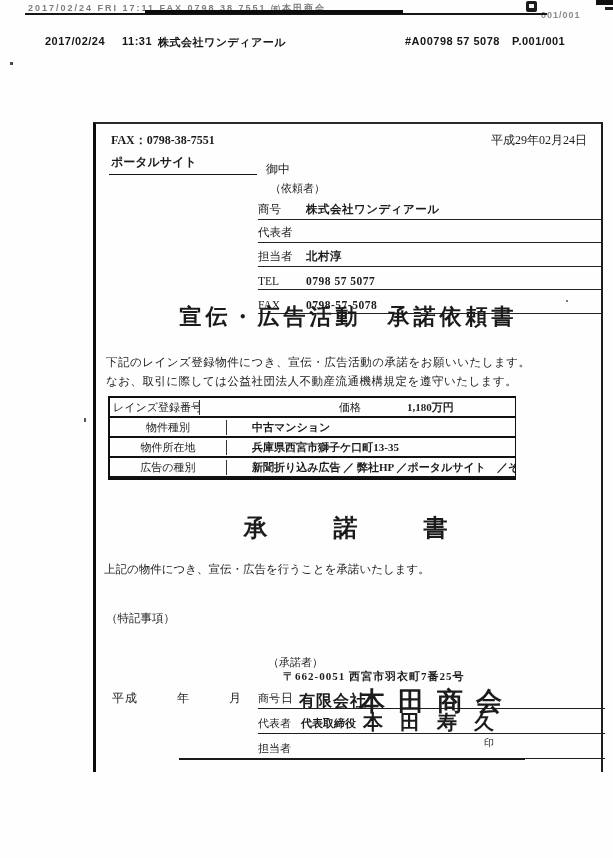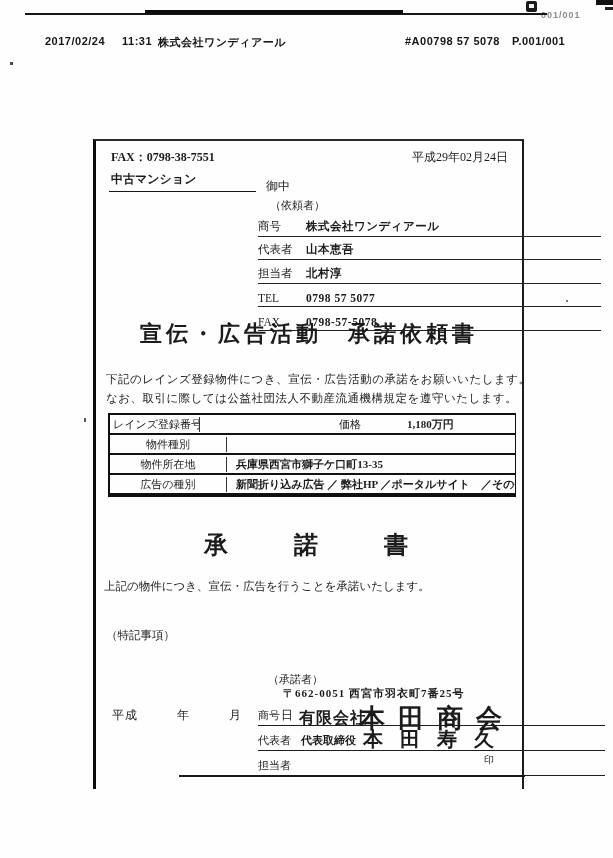--- a/index.html
+++ b/index.html
@@ -28,24 +28,24 @@
   .mh-date { left:45px; }
   .mh-time { left:122px; }
   .mh-sender { left:158px; letter-spacing:0; }
   .mh-id { left:405px; }
   .mh-page { left:512px; }
   .speck-a { position:absolute; left:10px; top:62px; width:3px; height:3px; background:#4a4a4a; }
   .speck-b { position:absolute; left:84px; top:418px; width:2px; height:4px; background:#555; }
   .speck-c { position:absolute; left:566px; top:300px; width:2px; height:2px; background:#777; }
 
   
-  .doc-box { position:absolute; left:93px; top:122px; width:431px; height:650px;
+  .doc-box { position:absolute; left:93px; top:122px; width:510px; height:650px;
              border-left:3px solid #0c0c0c; border-right:2px solid #1c1c1c;
              border-top:2px solid #2a2a2a; background:transparent;
-             font-family:"Liberation Serif", serif;margin-top:17px; }
+             font-family:"Liberation Serif", serif; }
   .doc-box .abs { position:absolute; white-space:nowrap; }
 
   .fax-to   { left:15px; top:8px;  font-size:12px; font-weight:bold; }
   .doc-date { right:14px; top:8px; font-size:12px; }
   .recipient { left:13px; top:30px; font-size:12px; font-weight:bold;
                border-bottom:1.5px solid #161616; padding:0 60px 3px 2px; }
   .honorific { left:170px; top:37px; font-size:12px; }
 
   .req-section-label { left:174px; top:57px; font-size:11px;text-align:center; }
   .req-rows { position:absolute; left:162px; top:72px; width:343px; }
@@ -61,21 +61,21 @@
   .body-line-1 { top:231px; }
   .body-line-2 { top:250px; }
 
   
   .prop-table { position:absolute; left:12px; top:272px; width:408px;
                 border:2px solid #0f0f0f; border-right-width:1px; font-size:11px; }
   .pt-row { display:grid; height:20px; border-bottom:2px solid #111;
             align-items:center; }
   .pt-row:last-child { border-bottom:2px solid #111; }
   .pt-row-1 { grid-template-columns:90px 121px 58px 1fr; }
-  .pt-row-n { grid-template-columns:117px 1fr; }
+  .pt-row-n { grid-template-columns:117px 1fr;gap:16px; }
   .pt-cell { overflow:hidden; white-space:nowrap; padding:0 3px; }
   .pt-label { text-align:center; border-right:1px solid #333; }
   .pt-price-label { text-align:center; }
   .pt-price-value { padding-left:28px; font-weight:bold; }
   .pt-value { padding-left:9px; font-weight:bold; }
 
   .consent-title { left:0; top:388px; width:100%; text-align:center; font-size:24px;
                    font-weight:bold; letter-spacing:6px; }
   .consent-line { left:8px; font-size:11.5px; }
   .consent-line-1 { top:438px; }
@@ -96,20 +96,21 @@
   .rep-name { left:267px; top:585px; font-size:20px; font-weight:bold; letter-spacing:17px; }
   .seal-mark { left:388px; top:612px; font-size:10px; }
 
   .partial-bottom { position:absolute; left:83px; bottom:12px; width:346px; height:2px; background:#1a1a1a; }
 </style>
 </head>
 <body>
 
 <div class="page">
 
+  <div class="scan-line">2017/02/24 FRI 17:11  FAX 0798 38 7551  ㈲本田商会</div>
   <div class="fax-icon"></div>
   <div class="scan-counter">001/001</div>
   <div class="rule"></div>
   <div class="rule-thick"></div>
   <div class="corner-noise-1"></div>
   <div class="corner-noise-2"></div>
 
   <div class="machine-header">
     <span class="mh-date">2017/02/24</span>
     <span class="mh-time">11:31</span>
@@ -118,33 +119,32 @@
     <span class="mh-page">P.001/001</span>
   </div>
   <div class="speck-a"></div>
   <div class="speck-b"></div>
   <div class="speck-c"></div>
 
   <div class="doc-box">
 
     <div class="abs fax-to">FAX：0798-38-7551</div>
     <div class="abs doc-date">平成29年02月24日</div>
-    <div class="abs recipient">中古マンション</div>
+    <div class="abs recipient">ポータルサイト</div>
     <div class="abs honorific">御中</div>
 
     <div class="abs req-section-label">（依頼者）</div>
 
     <div class="req-rows">
       <div class="req-row">
         <span class="req-label">商号</span>
         <span class="req-value">株式会社ワンディアール</span>
       </div>
       <div class="req-row">
         <span class="req-label">代表者</span>
-        <span class="req-value">山本恵吾</span>
       </div>
       <div class="req-row">
         <span class="req-label">担当者</span>
         <span class="req-value">北村淳</span>
       </div>
       <div class="req-row">
         <span class="req-label">TEL</span>
         <span class="req-value">0798 57 5077</span>
       </div>
       <div class="req-row">
@@ -160,20 +160,21 @@
 
     <div class="prop-table">
       <div class="pt-row pt-row-1">
         <div class="pt-cell pt-label">レインズ登録番号</div>
         <div class="pt-cell pt-label"></div>
         <div class="pt-cell pt-price-label">価格</div>
         <div class="pt-cell pt-price-value">1,180万円</div>
       </div>
       <div class="pt-row pt-row-n">
         <div class="pt-cell pt-label">物件種別</div>
+        <div class="pt-cell pt-value">中古マンション</div>
       </div>
       <div class="pt-row pt-row-n">
         <div class="pt-cell pt-label">物件所在地</div>
         <div class="pt-cell pt-value">兵庫県西宮市獅子ケ口町13-35</div>
       </div>
       <div class="pt-row pt-row-n">
         <div class="pt-cell pt-label">広告の種別</div>
         <div class="pt-cell pt-value">新聞折り込み広告 ／ 弊社HP ／ポータルサイト　／その他（　　　　　）</div>
       </div>
     </div>

